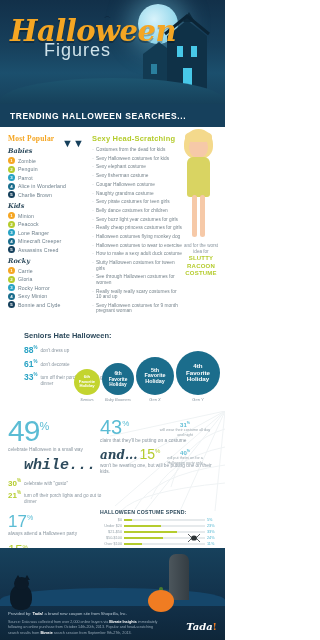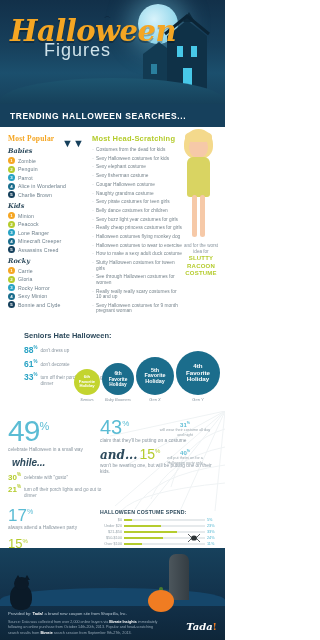--- a/index.html
+++ b/index.html
@@ -116,22 +116,22 @@
   .c-cap { font-size:4px; color:#8a96a0; font-style:italic; text-align:center; }
 
   
   .genpop { position:relative; background:#ffffff; padding:6px 8px; height:230px; }
   .web { position:absolute; right:0; top:0; width:120px; height:100px; opacity:.5; }
   .gp-left { position:relative; width:96px; }
   .big49 { font-size:30px; color:#5bbcd4; font-weight:300; line-height:.95; letter-spacing:-1px; }
   .big49 sup { font-size:11px; }
   .cap-sm { font-size:4.8px; color:#8a96a0; line-height:1.3; margin-top:1px; }
   .while {
-    font-family:Liberation Sans, sans-serif; font-style:italic; font-weight:bold;
-    font-size:10px; color:#2d4a5c; margin:4px 4px 5px;
+    font-family:Liberation Mono, monospace; font-style:italic; font-weight:bold;
+    font-size:15px; color:#2d4a5c; margin:4px 16px 5px;
   }
   .mini-row { display:flex; gap:3px; margin-bottom:4px; }
   .mini-num { color:#b5cc2e; font-size:8px; font-weight:bold; line-height:1; }
   .mini-num sup { font-size:4.5px; }
   .mini-txt { font-size:4.6px; color:#8a96a0; line-height:1.25; padding-top:2px; }
   .big17 { font-size:17px; color:#5bbcd4; font-weight:300; line-height:1; margin-top:8px; }
   .big17 sup { font-size:7px; }
   .big15 { font-size:13px; color:#b5cc2e; font-weight:300; line-height:1; margin-top:6px; }
   .big15 sup { font-size:6px; }
   .hat { position:absolute; left:44px; top:150px; width:50px; height:34px; }
@@ -288,21 +288,21 @@
             <span class="li-txt">Sexy Minion</span>
           </div>
           <div class="li">
             <span class="num" style="background: rgb(22, 64, 92);">5</span>
             <span class="li-txt">Bonnie and Clyde</span>
           </div>
         </div>
     </div>
 
     <div class="col-right">
-      <div class="col-head scr">Most Head-Scratching</div>
+      <div class="col-head scr">Sexy Head-Scratching</div>
       <div>
           <div class="sc-item">Costumes from the dead for kids</div>
           <div class="sc-item">Sexy Halloween costumes for kids</div>
           <div class="sc-item">Sexy elephant costume</div>
           <div class="sc-item">Sexy fisherman costume</div>
           <div class="sc-item">Cougar Halloween costume</div>
           <div class="sc-item">Naughty grandma costume</div>
           <div class="sc-item">Sexy pirate costumes for teen girls</div>
           <div class="sc-item">Belly dance costumes for children</div>
           <div class="sc-item">Sexy buzz light year costumes for girls</div>

